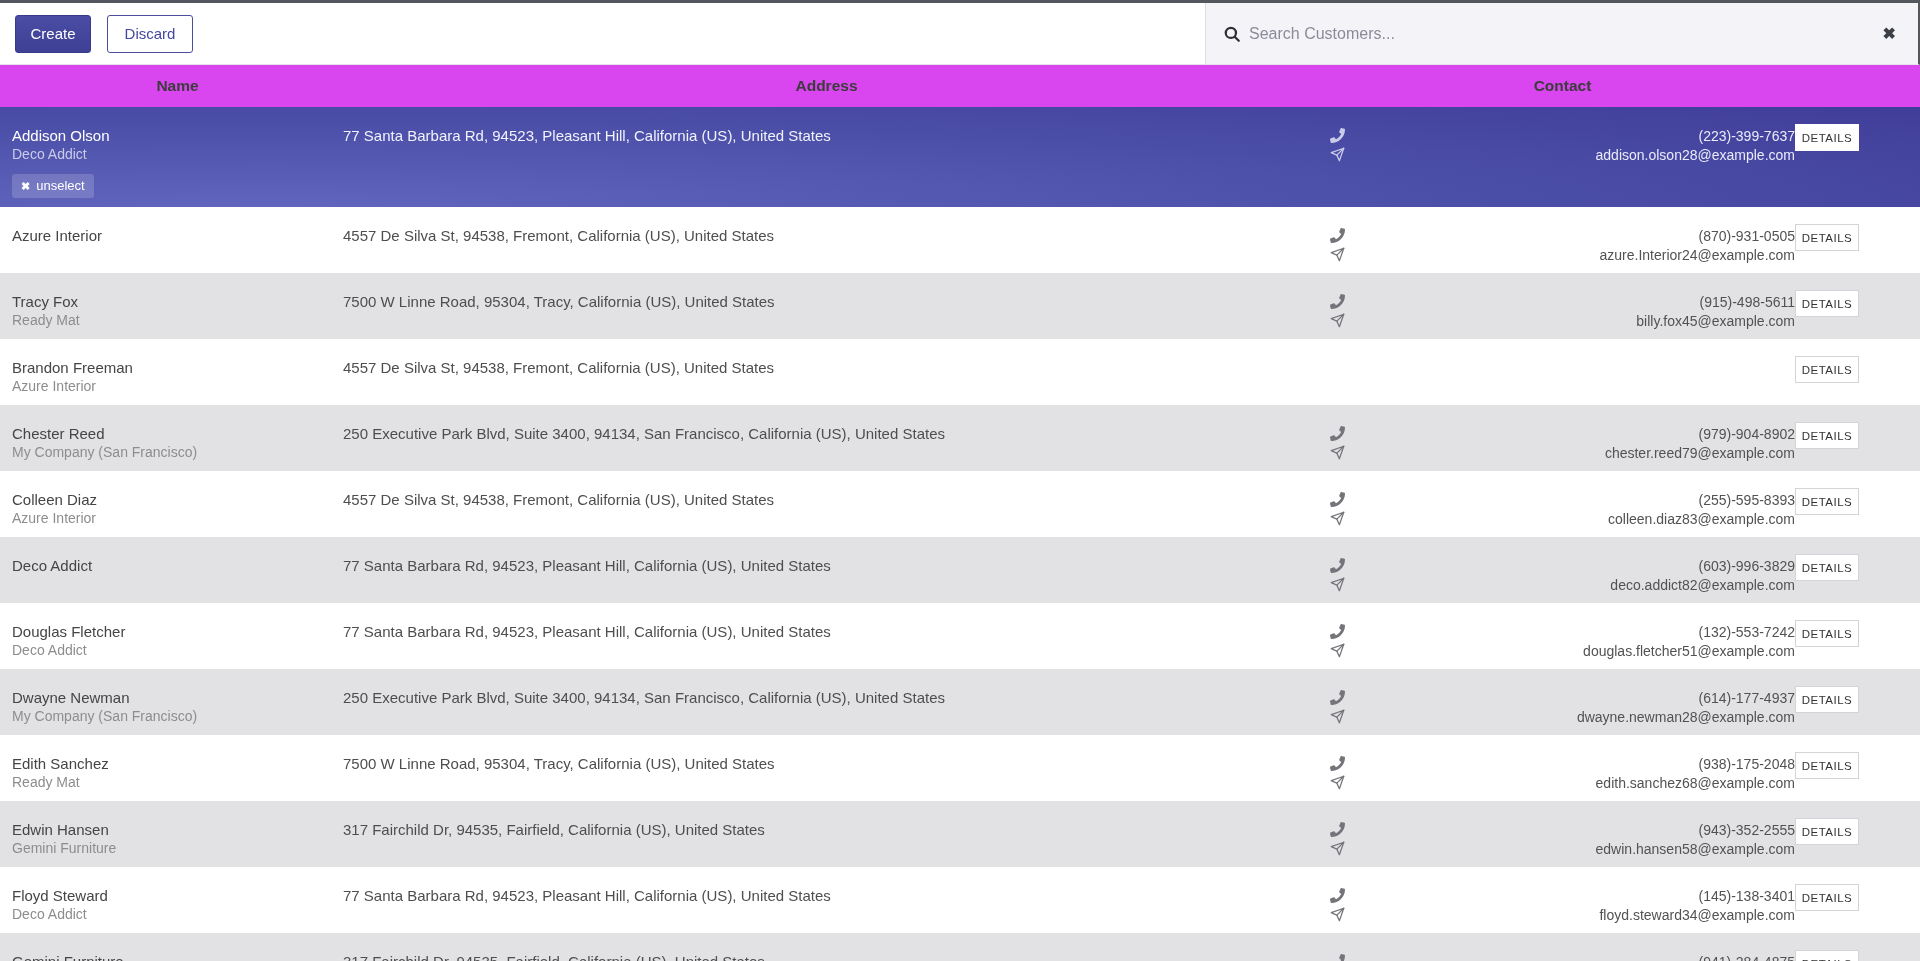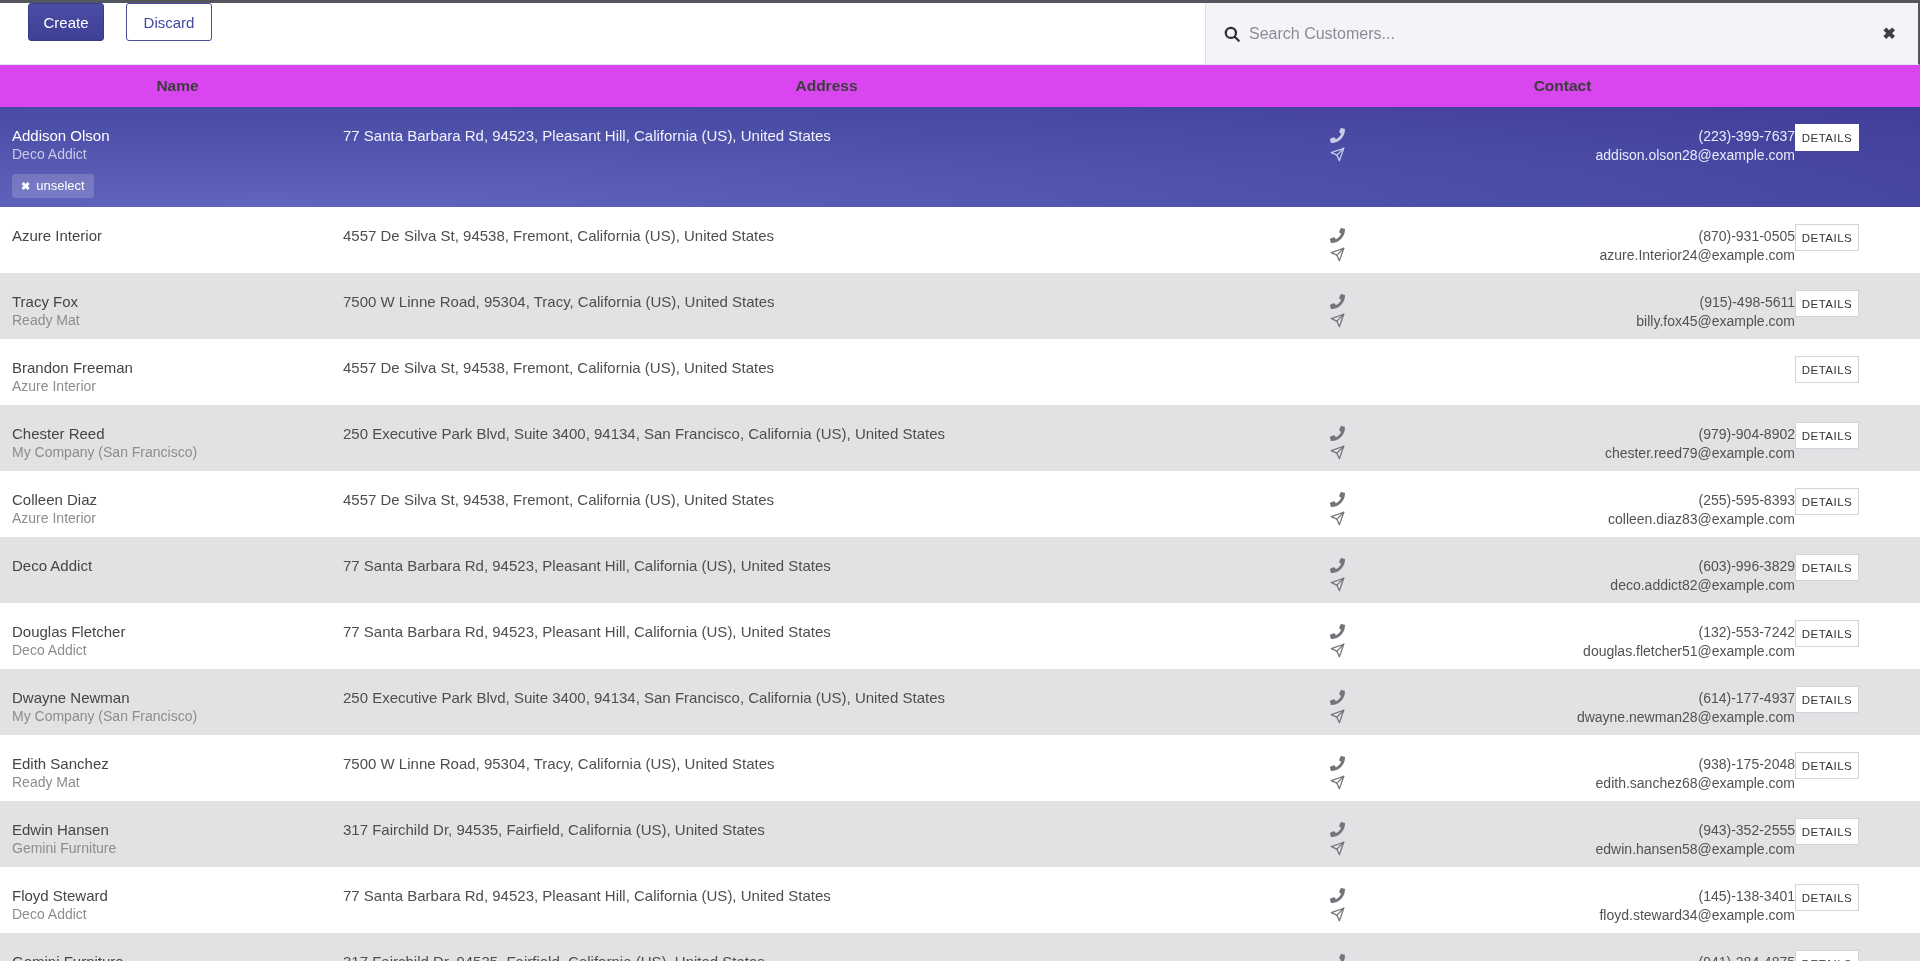--- a/index.html
+++ b/index.html
@@ -4,21 +4,21 @@
 <style>
   * { margin:0; padding:0; box-sizing:border-box; }
   html,body { width:1920px; height:961px; overflow:hidden;
     font-family:"Liberation Sans", sans-serif; background:#fff; }
 
   .top-strip { height:3px; background:#53565c; }
 
   
   .controlbar { height:62px; display:flex; background:#fff;
     border-bottom:1px solid #e4e4e8; border-right:2px solid #53565c; }
-  .btn-area { flex:1 1 auto; display:flex; align-items:flex-start; padding-left:28px; gap:22px; }
+  .btn-area { flex:1 1 auto; display:flex; align-items:center; padding-left:15px; gap:16px; }
   .btn { height:38px; font-size:15px; border-radius:3px; cursor:pointer;
     font-family:"Liberation Sans", sans-serif; }
   .btn-create { width:76px; color:#fff; border:1px solid #383b8d;
     background:linear-gradient(#4a4da3,#3d4095); }
   .btn-discard { width:86px; color:#4347a0; background:#fff; border:1px solid #4a4d9f; }
 
   .search-panel { flex:0 0 713px; background:#f4f4f8; border-left:1px solid #dcdce2;
     display:flex; align-items:center; padding-left:17px; position:relative; }
   .search-icon { width:18px; height:18px; margin-right:8px; flex:0 0 auto; }
   .search-input { border:none; outline:none; background:transparent; font-size:16px;

